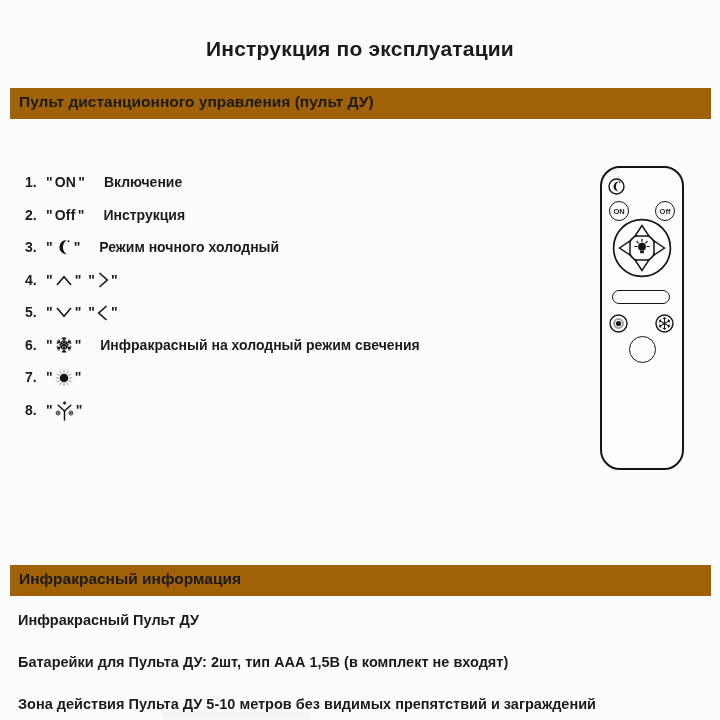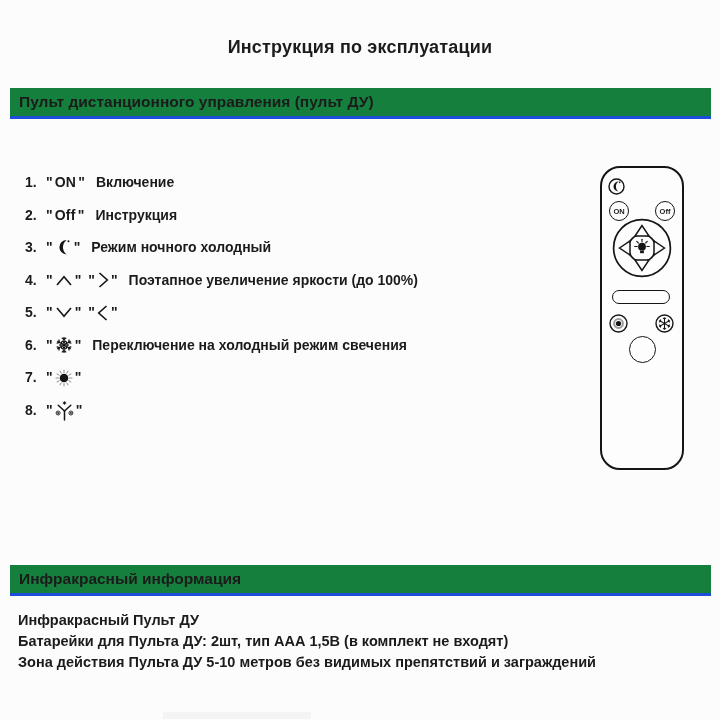--- a/index.html
+++ b/index.html
@@ -3,44 +3,44 @@
 <meta charset="utf-8">
 <style>
   html,body{margin:0;padding:0}
   body{
     position:relative;width:720px;height:720px;overflow:hidden;
     background:#fcfcfc;color:#1b1b1b;
     font-family:"Liberation Sans", sans-serif;font-weight:bold;
   }
   .page-title{
     position:absolute;top:37px;left:0;width:720px;text-align:center;
-    font-size:18px;letter-spacing:.2px;
+    font-size:21px;letter-spacing:.2px;
   }
   .banner{
     position:absolute;left:10px;width:701px;height:31px;box-sizing:border-box;
-    background:#15803d;border-bottom:3px solid #1d4ed8;
+    background:#a16207;border-bottom:3px solid #a16207;
     display:flex;align-items:center;padding-left:9px;font-size:15.5px;
   }
   #banner-remote{top:88px}
   #banner-tech{top:565px}
   .instruction-list{
     position:absolute;left:25px;top:173px;width:565px;
     display:flex;flex-direction:column;gap:13.5px;font-size:14px;line-height:19px;
   }
   .instr-row{display:flex;align-items:flex-start}
   .instr-num{width:19px;flex:none}
   .tokens{display:flex;align-items:center;height:19px;flex:none}
   .tok{display:flex;align-items:center;margin-right:3px}
   .q{margin:0 2px;font-size:14px}
   .icon-wrap{display:inline-flex;align-items:center;justify-content:center}
   .tok-text{letter-spacing:.3px}
-  .desc{margin-left:6px}
+  .desc{margin-left:14px}
   .tech-list{
     position:absolute;left:18px;top:611px;width:690px;
-    display:flex;flex-direction:column;gap:2px;font-size:14.5px;line-height:19px;
+    display:flex;flex-direction:column;gap:23px;font-size:14.5px;line-height:19px;
   }
   
   .remote{
     position:absolute;left:600px;top:166px;width:84px;height:304px;box-sizing:border-box;
     border:2px solid #151515;border-radius:20px;background:#fdfdfd;
   }
   .remote *{box-sizing:border-box}
   .rc-abs{position:absolute}
   .rc-circle-btn{
     border:1.6px solid #151515;border-radius:50%;background:#fdfdfd;
@@ -125,23 +125,20 @@
         </span>
         <span class="tok">
           <span class="q">"</span>
           <span class="icon-wrap">
             <svg width="12" height="18" viewBox="0 0 12 18">
               <polyline points="2.5,2 10.3,9 2.5,16" fill="none" stroke="#151515" stroke-width="1.6"></polyline>
             </svg>
           </span>
           <span class="q">"</span>
         </span>
-      </span>
-      <span class="desc">
-        <div>Поэтапное увеличение яркости (до 100%)</div>
       </span>
     </div>
     <div class="instr-row">
       <span class="instr-num">5.</span>
       <span class="tokens">
         <span class="tok">
           <span class="q">"</span>
           <span class="icon-wrap">
             <svg width="18" height="13" viewBox="0 0 18 13">
               <polyline points="2,2 9,10.3 16,2" fill="none" stroke="#151515" stroke-width="1.6"></polyline>
@@ -178,21 +175,21 @@
               <use href="#sf-list-6" transform="rotate(120 9 9)"></use>
               <use href="#sf-list-6" transform="rotate(180 9 9)"></use>
               <use href="#sf-list-6" transform="rotate(240 9 9)"></use>
               <use href="#sf-list-6" transform="rotate(300 9 9)"></use>
             </svg>
           </span>
           <span class="q">"</span>
         </span>
       </span>
       <span class="desc">
-        <div>Переключение на холодный режим свечения</div>
+        <div>Инфракрасный на холодный режим свечения</div>
       </span>
     </div>
     <div class="instr-row">
       <span class="instr-num">7.</span>
       <span class="tokens">
         <span class="tok">
           <span class="q">"</span>
           <span class="icon-wrap">
             <svg width="18" height="18" viewBox="0 0 18 18">
               <g stroke="#8f8f8f" stroke-width="1">

